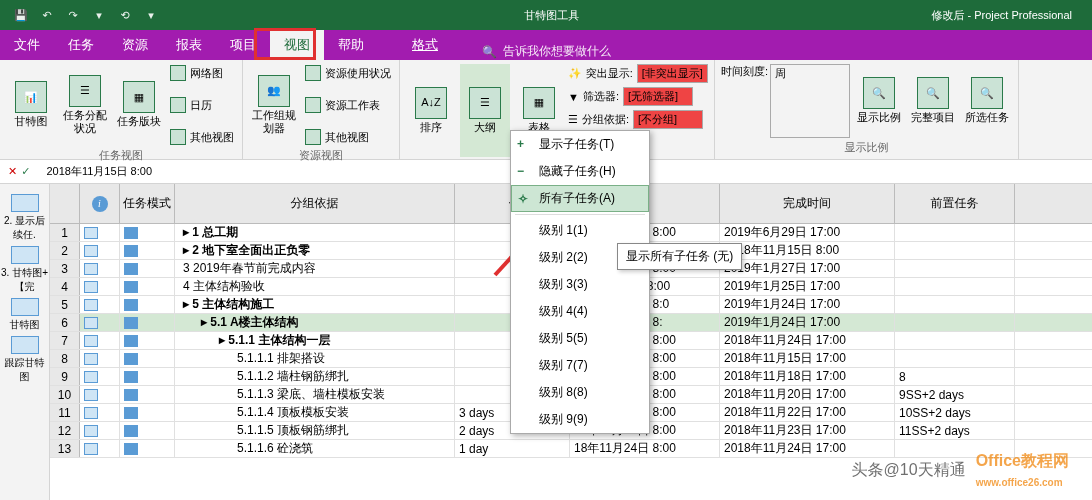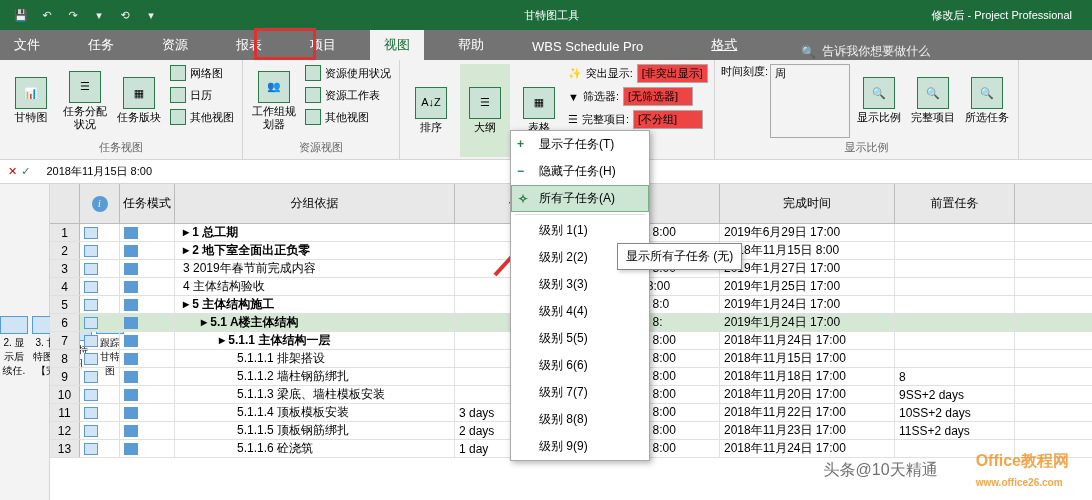--- a/index.html
+++ b/index.html
@@ -6,49 +6,49 @@
 body { background: #fff; width: 1092px; height: 500px; overflow: hidden; position: relative; }
 
 
 .titlebar { height: 30px; background: #1e6b3a; display: flex; align-items: center; color: #fff; font-size: 11px; }
 .qat { display: flex; gap: 4px; padding: 0 10px; }
 .qat-btn { width: 22px; height: 22px; display: flex; align-items: center; justify-content: center; opacity: 0.9; }
 .title-center { flex: 1; text-align: center; }
 .title-right { padding-right: 20px; }
 
 
-.tabs { height: 30px; background: #737373; display: flex; align-items: flex-end; color: #fff; font-size: 13px; position: relative; gap: 20px; }
+.tabs { height: 30px; background: #a21caf; display: flex; align-items: flex-end; color: #fff; font-size: 13px; position: relative; }
 .tab { padding: 6px 14px; cursor: pointer; }
 .tab.active { background: #f3f3f3; color: #1e6b3a; }
 .tab-highlight { border: 3px solid #e03030; position: absolute; left: 254px; top: -2px; width: 62px; height: 32px; pointer-events: none; }
 .tab-group2 { margin-left: 20px; text-decoration: underline; }
 .tellme { display: flex; align-items: center; margin-left: 30px; font-size: 12px; opacity: 0.9; }
 
 
 .ribbon { height: 100px; background: #f3f3f3; border-bottom: 1px solid #d4d4d4; display: flex; }
 .rgroup { border-right: 1px solid #d4d4d4; display: flex; flex-direction: column; justify-content: space-between; padding: 4px 6px 2px; }
 .rgroup-body { display: flex; gap: 4px; flex: 1; }
 .rgroup-label { text-align: center; font-size: 11px; color: #666; padding: 2px 0; }
 .big-btn { display: flex; flex-direction: column; align-items: center; justify-content: center; width: 50px; font-size: 11px; text-align: center; line-height: 1.2; }
 .big-icon { width: 32px; height: 32px; background: #cbe3d6; border: 1px solid #2a7a4a; margin-bottom: 2px; display: flex; align-items: center; justify-content: center; }
-.small-btns { display: flex; flex-direction: column; gap: 4px; font-size: 11px; }
+.small-btns { display: flex; flex-direction: column; gap: 14px; font-size: 11px; }
 .small-btn { display: flex; align-items: center; gap: 4px; padding: 1px 2px; white-space: nowrap; }
 .sicon { width: 16px; height: 16px; background: #cbe3d6; border: 1px solid #2a7a4a; display: inline-block; }
 
 .filter-row { display: flex; align-items: center; gap: 4px; font-size: 11px; margin-bottom: 2px; }
 .filter-row .fbox { border: 1px solid #aaa; background: #ef4444; padding: 1px 4px; min-width: 70px; font-size: 11px; }
 
 
 .entrybar { height: 24px; display: flex; align-items: center; border-bottom: 1px solid #d4d4d4; font-size: 11px; }
 .entry-btns { display: flex; gap: 4px; padding: 0 8px; }
 .entry-input { flex: 1; padding: 0 8px; }
 
 
 .body-area { display: flex; height: 316px; position: relative; }
-.leftpane { width: 50px; background: #f3f3f3; border-right: 1px solid #d4d4d4; display: flex; flex-direction: row; align-items: center; padding-top: 10px; gap: 4px; font-size: 10px; text-align: center; }
+.leftpane { width: 50px; background: #f3f3f3; border-right: 1px solid #d4d4d4; display: flex; flex-direction: column; align-items: center; padding-top: 10px; gap: 4px; font-size: 10px; text-align: center; }
 .lp-item { display: flex; flex-direction: column; align-items: center; gap: 2px; }
 .lp-icon { width: 28px; height: 18px; background: #cfe5f5; border: 1px solid #5a9bd5; }
 
 .grid { flex: 1; overflow: hidden; position: relative; }
 .ghead { display: flex; background: #e8e8e8; border-bottom: 1px solid #bbb; font-size: 12px; height: 40px; }
 .ghead .gh { border-right: 1px solid #bbb; display: flex; align-items: center; justify-content: center; text-align: center; }
 .grow-wrap { }
 .grow { display: flex; height: 18px; font-size: 12px; border-bottom: 1px solid #e0e0e0; }
 .grow.sel { background: #d4e8d4; }
 .gc { border-right: 1px solid #e0e0e0; padding: 0 4px; overflow: hidden; white-space: nowrap; display: flex; align-items: center; }
@@ -67,21 +67,21 @@
 .minus { color: #2a7a4a; font-weight: bold; }
 
 
 .tooltip { position: absolute; left: 617px; top: 243px; background: #fff; border: 1px solid #888; padding: 4px 8px; font-size: 12px; z-index: 101; box-shadow: 2px 2px 4px rgba(0,0,0,0.2); }
 
 
 .arrow { position: absolute; left: 490px; top: 220px; z-index: 99; pointer-events: none; }
 
 
 .watermark { position: absolute; right: 23px; bottom: 10px; font-size: 16px; color: #333; opacity: 0.7; z-index: 200; display: flex; align-items: center; gap: 10px; }
-.wm-logo { color: #f08000; font-weight: bold; margin-left: 28px; }
+.wm-logo { color: #f08000; font-weight: bold; }
 
 .col-info { width: 40px; }
 .col-mode { width: 55px; }
 .col-name { width: 280px; }
 .col-dur { width: 115px; }
 .col-start { width: 150px; }
 .col-finish { width: 175px; }
 .col-pred { width: 120px; }
 .col-row { width: 30px; }
 .info-icon { width:16px; height:16px; border-radius:50%; background:#5a9bd5; color:#fff; display:inline-flex; align-items:center; justify-content:center; font-size:10px; font-style:italic; font-family:serif; }
@@ -103,21 +103,20 @@
 </div>
 
 <div class="tabs">
   <div class="tab">文件</div>
   <div class="tab">任务</div>
   <div class="tab">资源</div>
   <div class="tab">报表</div>
   <div class="tab">项目</div>
   <div class="tab active">视图</div>
   <div class="tab">帮助</div>
-  <div class="tab">WBS Schedule Pro</div>
   <div class="tab tab-group2">格式</div>
   <div class="tellme">
     <span style="margin-right:6px;">🔍</span>
     <span>告诉我你想要做什么</span>
   </div>
   <div class="tab-highlight"></div>
 </div>
 
 <div class="ribbon">
   <div class="rgroup">
@@ -194,21 +193,21 @@
             <span>突出显示:</span>
             <span class="fbox">[非突出显示]</span>
           </div>
         <div class="filter-row">
             <span>▼</span>
             <span>筛选器:</span>
             <span class="fbox">[无筛选器]</span>
           </div>
         <div class="filter-row">
             <span>☰</span>
-            <span>完整项目:</span>
+            <span>分组依据:</span>
             <span class="fbox">[不分组]</span>
           </div>
       </div>
     </div>
   </div>
   <div class="rgroup">
     <div class="rgroup-body">
       <div style="display:flex;flex-direction:row;gap:2px;font-size:11px;">
         <span>时间刻度:</span>
         <span class="fbox" style="border:1px solid #aaa;padding:1px 4px;min-width:80px;">周</span>
@@ -461,21 +460,20 @@
 <div class="dropdown">
   <div class="dd-item"><span class="dd-icon plus">+</span><span>显示子任务(T)</span></div>
   <div class="dd-item"><span class="dd-icon minus">−</span><span>隐藏子任务(H)</span></div>
   <div class="dd-item hover"><span class="dd-icon plus">✧</span><span>所有子任务(A)</span></div>
   <div class="dd-sep"></div>
   <div class="dd-item">级别 1(1)</div>
   <div class="dd-item">级别 2(2)</div>
   <div class="dd-item">级别 3(3)</div>
   <div class="dd-item">级别 4(4)</div>
   <div class="dd-item">级别 5(5)</div>
-  <div class="dd-item">级别 6(6)</div>
   <div class="dd-item">级别 7(7)</div>
   <div class="dd-item">级别 8(8)</div>
   <div class="dd-item">级别 9(9)</div>
 </div>
 
 <div class="tooltip">显示所有子任务 (无)</div>
 
 <svg class="arrow" width="60" height="60">
   <line x1="5" y1="55" x2="48" y2="8" stroke="#e03030" stroke-width="4"></line>
   <polygon points="48,8 38,12 44,20" fill="#e03030"></polygon>

